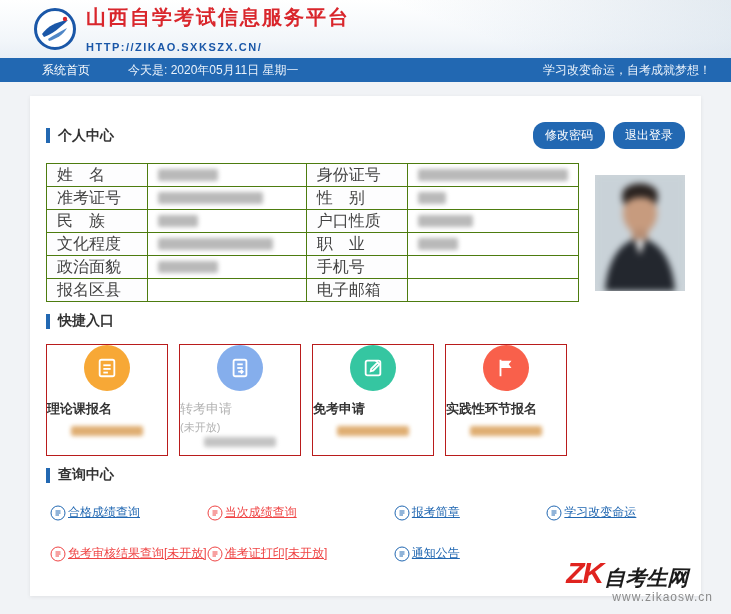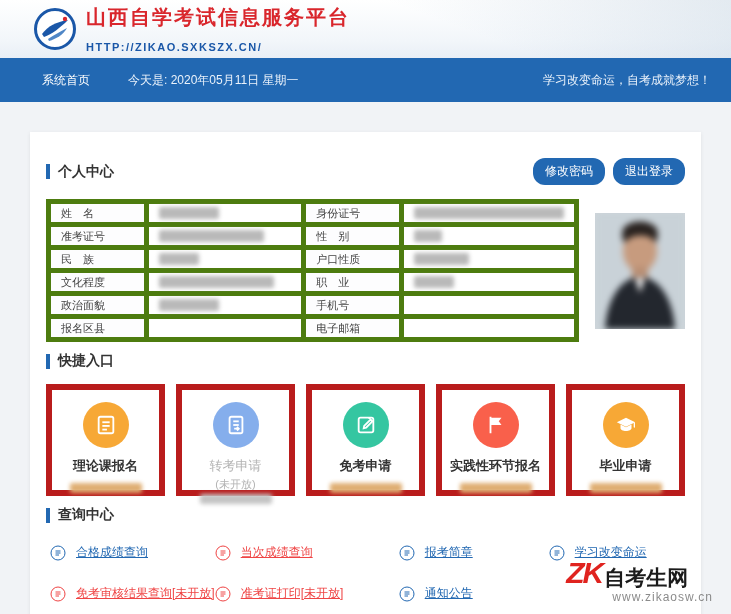--- a/index.html
+++ b/index.html
@@ -18,84 +18,84 @@
     content:""; position:absolute; right:0; top:0; width:420px; height:58px;
     background:linear-gradient(200deg, rgba(176,196,214,.35), rgba(255,255,255,0) 60%);
     pointer-events:none;
   }
   .logo { width:42px; height:42px; margin-right:10px; flex:0 0 auto; }
   .brand-title { font-size:20px; font-weight:bold; color:#d9262c; letter-spacing:2px; line-height:1.2; }
   .brand-url { font-size:11px; font-weight:bold; color:#1a57a8; letter-spacing:1.5px; margin-top:12px; }
 
   
   .navbar {
-    height:44px; background:#2268b2; color:#fff; font-size:12px;
+    height:24px; background:#2268b2; color:#fff; font-size:12px;
     display:flex; align-items:center; padding:0 20px 0 42px;
   }
   .navbar .nav-home { color:#fff; text-decoration:none; margin-right:38px; cursor:pointer; }
   .navbar .nav-date { color:#eaf2fb; }
   .navbar .nav-slogan { margin-left:auto; color:#eaf2fb; }
 
   
   .card {
-    width:671px; margin:30px auto 0; background:#fff; padding:16px 16px 24px;
+    width:671px; margin:14px auto 0; background:#fff; padding:16px 16px 24px;
     box-shadow:0 1px 4px rgba(0,0,0,.08); min-height:500px; position:relative;
   }
   .section-header { display:flex; align-items:center; margin-top:10px; }
   .section-bar { width:4px; height:15px; background:#2268b2; margin-right:8px; }
   .section-title { font-size:14px; font-weight:bold; color:#333; }
   .hdr-buttons { margin-left:auto; display:flex; gap:8px; }
   .btn {
     background:#2268b2; color:#fff; font-size:12px; border:none; border-radius:12px;
     padding:5px 12px; cursor:pointer;
   }
 
   
   .info-area { display:flex; margin-top:14px; align-items:stretch; }
   table.info { border-collapse:collapse; flex:1; }
-  table.info td { border:5px solid #4d7c0f; height:23px; font-size:11px; color:#444; padding:0 10px; }
+  table.info td { border:1px solid #4d7c0f; height:23px; font-size:16px; color:#444; padding:0 10px; }
   td.lbl { width:105px; background:#fdfdfe; }
   td.val1 { width:160px; } td.val2 { width:165px; }
   .redact { height:12px; background:#b9b9b9; border-radius:2px; filter:blur(2px); }
   .w60{width:60px} .w105{width:105px} .w150{width:150px} .w28{width:28px}
   .w40{width:40px} .w55{width:55px} .w115{width:115px}
   .photo-box { width:90px; margin-left:16px; display:flex; align-items:center; }
   .photo { width:90px; height:116px; overflow:hidden; background:#cfd6da; }
   .photo svg { filter:blur(3px); }
 
   
   .quick-cards { display:flex; gap:11px; margin-top:14px; }
   .qcard {
-    width:122px; height:112px; border:6px solid #b91c1c; background:#fff;
-    text-align:center; padding-top:12px; cursor:pointer;
+    width:122px; height:112px; border:1px solid #b91c1c; background:#fff;
+    text-align:left; cursor:pointer;
   }
   .qicon { width:46px; height:46px; border-radius:50%; margin:0 auto;
     display:flex; align-items:center; justify-content:center; }
   .qicon svg { width:22px; height:22px; }
   .qlabel { font-size:13px; font-weight:bold; color:#333; margin-top:9px; white-space:nowrap; }
   .qcard.disabled .qlabel { color:#b3b3b3; font-weight:normal; }
   .qsub { font-size:11px; color:#b3b3b3; margin-top:2px; min-height:0; }
   .qsub:empty { display:none; }
   .qblur { width:72px; height:10px; margin:8px auto 0; border-radius:2px;
     background:#dfae72; filter:blur(2px); }
   .qcard.disabled .qblur { background:#c3c3c3; margin-top:2px; }
 
   
   .query-grid { display:grid; grid-template-columns:1.05fr 1.35fr 1.1fr 1fr; row-gap:24px; margin-top:20px; padding-left:4px; }
-  .qlink { display:flex; align-items:center; gap:10px; font-size:12px; cursor:pointer;
+  .qlink { display:flex; align-items:center; gap:2px; font-size:12px; cursor:pointer;
     text-decoration:underline; white-space:nowrap; }
   .qlink.on  { color:#2268b2; }
   .qlink.off { color:#ef4444; }
   .qlink svg { flex:0 0 auto; }
 
   
   .watermark { position:absolute; right:18px; bottom:10px; text-align:left; line-height:1.1; }
   .wm-top { display:flex; align-items:flex-end; }
   .wm-zk { font-size:30px; font-weight:bold; font-style:italic; color:#e0231f; letter-spacing:-2px;text-align:right; }
-  .wm-name { font-size:21px; font-weight:bold; color:#1b1b1b; margin-left:2px; }
+  .wm-name { font-size:21px; font-weight:bold; color:#1b1b1b; margin-left:2px;font-style:italic; }
   .wm-url { font-size:12px; color:#8b8b8b; letter-spacing:1px; margin-top:2px; padding-left:46px; }
 </style>
 </head>
 <body>
 
 <header class="top-header">
   <span class="logo">
     <svg viewBox="0 0 42 42">
       <circle cx="21" cy="21" r="19.5" fill="#fff" stroke="#1a57a8" stroke-width="3"></circle>
       <path d="M8 26 C14 18, 22 14, 34 12 C26 20, 18 26, 10 29 Z" fill="#1a57a8"></path>
@@ -251,32 +251,20 @@
         <svg viewBox="0 0 24 24" fill="none" stroke="#fff" stroke-width="2">
           <line x1="6" y1="3" x2="6" y2="21"></line>
             <path d="M6 4 h12 l-3 4 l3 4 h-12" fill="#fff" stroke="none"></path>
         </svg>
       </div>
       <div class="qlabel">实践性环节报名</div>
 
       <div class="qblur"></div>
     </div>
 
-    <div class="qcard">
-      <div class="qicon" style="background-color: rgb(247, 168, 54);">
-        <svg viewBox="0 0 24 24" fill="#fff">
-          <path d="M12 4 L22 9 L12 14 L2 9 Z"></path>
-            <path d="M6 11.5 v4 c0 1.6 2.7 3 6 3 s6 -1.4 6 -3 v-4 l-6 3 Z"></path>
-            <rect x="20.4" y="9" width="1.4" height="6" rx="0.7"></rect>
-        </svg>
-      </div>
-      <div class="qlabel">毕业申请</div>
-
-      <div class="qblur"></div>
-    </div>
   </div>
 
   <div class="section-header">
     <span class="section-bar"></span>
     <span class="section-title">查询中心</span>
   </div>
 
   <div class="query-grid">
     <a class="qlink on">
       <svg width="16" height="16" viewBox="0 0 16 16" fill="none" stroke="currentColor">

